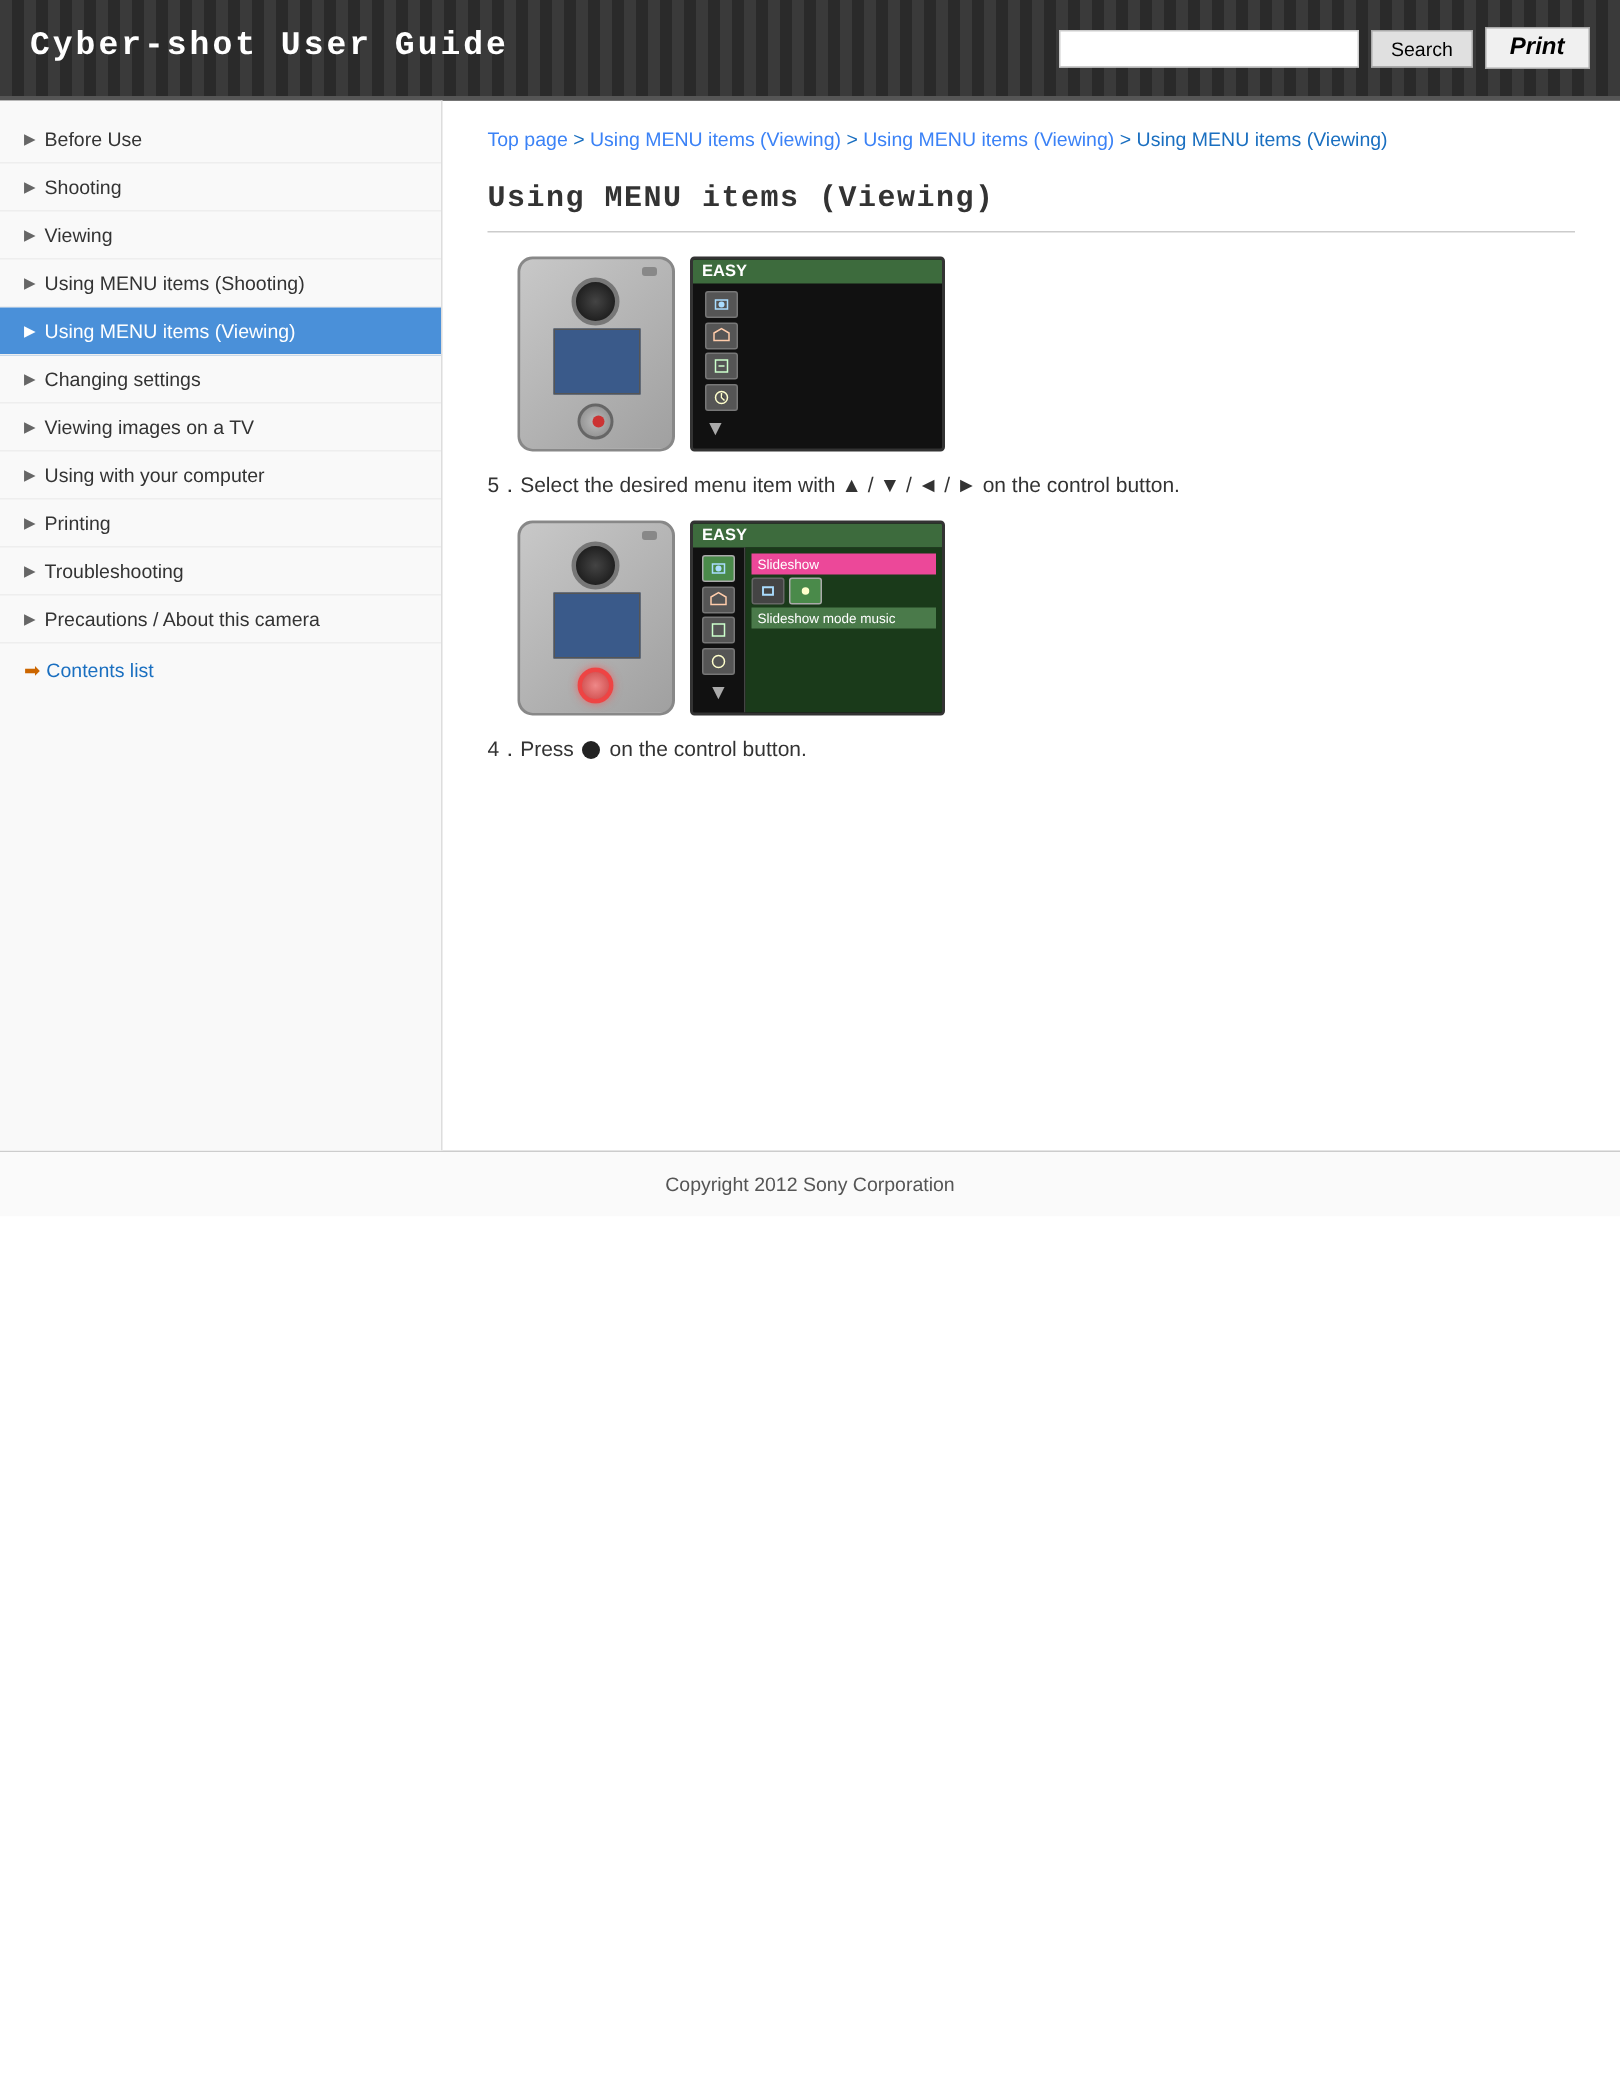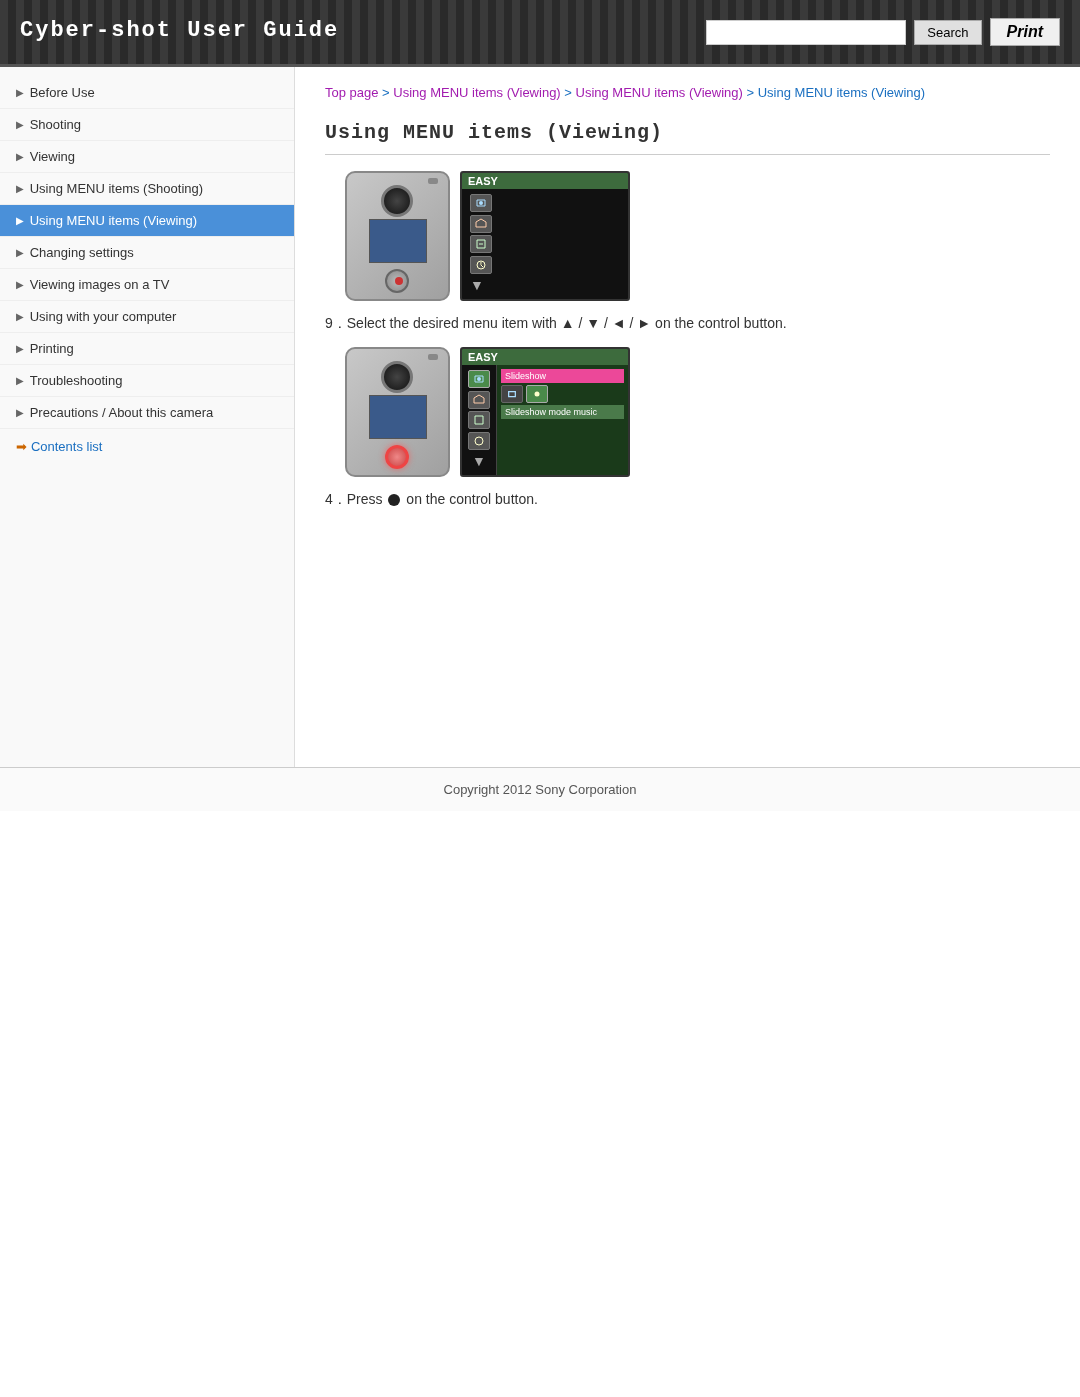--- a/index.html
+++ b/index.html
@@ -100,21 +100,21 @@
       padding: 16px 30px 30px 30px;
     }
 
     
     .breadcrumb {
       font-size: 13px;
       color: #1a6fc0;
       margin-bottom: 18px;
       line-height: 1.5;
     }
-    .breadcrumb a { color: #a21caf; text-decoration: none; }
+    .breadcrumb a { color: #3b82f6; text-decoration: none; }
     .breadcrumb span { color: #1a6fc0; }
 
     
     .page-title {
       font-family: 'Courier New', monospace;
       font-size: 20px;
       color: #333;
       border-bottom: 1px solid #ccc;
       padding-bottom: 10px;
       margin-bottom: 16px;
@@ -293,21 +293,21 @@
             </div>
           </div>
           <div style="display:flex;align-items:center;gap:4px;">
             <div style="color:#aaa;font-size:14px;">▼</div>
           </div>
         </div>
       </div>
     </div>
 
     <div class="step">
-      <span>9．Select the desired menu item with ▲ / ▼ / ◄ / ► on the control button.</span>
+      <span>5．Select the desired menu item with ▲ / ▼ / ◄ / ► on the control button.</span>
     </div>
 
     <div class="camera-illustration">
 
       <div style="width:105px;height:130px;background:linear-gradient(135deg,#c8c8c8,#a0a0a0);border-radius:10px;border:2px solid #888;position:relative;display:inline-block;">
         <div style="width:32px;height:32px;background:radial-gradient(circle,#444,#111);border-radius:50%;border:3px solid #777;position:absolute;top:12px;left:34px;"></div>
         <div style="width:58px;height:44px;background:#3a5a8a;position:absolute;bottom:36px;left:22px;border:1px solid #555;"></div>
         <div style="width:24px;height:24px;background:radial-gradient(circle,#e88,#c44);border-radius:50%;border:3px solid #e44;position:absolute;bottom:6px;left:38px;box-shadow:0 0 6px rgba(255,80,80,0.7);"></div>
         <div style="width:10px;height:6px;background:#888;border-radius:2px;position:absolute;top:5px;right:10px;"></div>
       </div>

